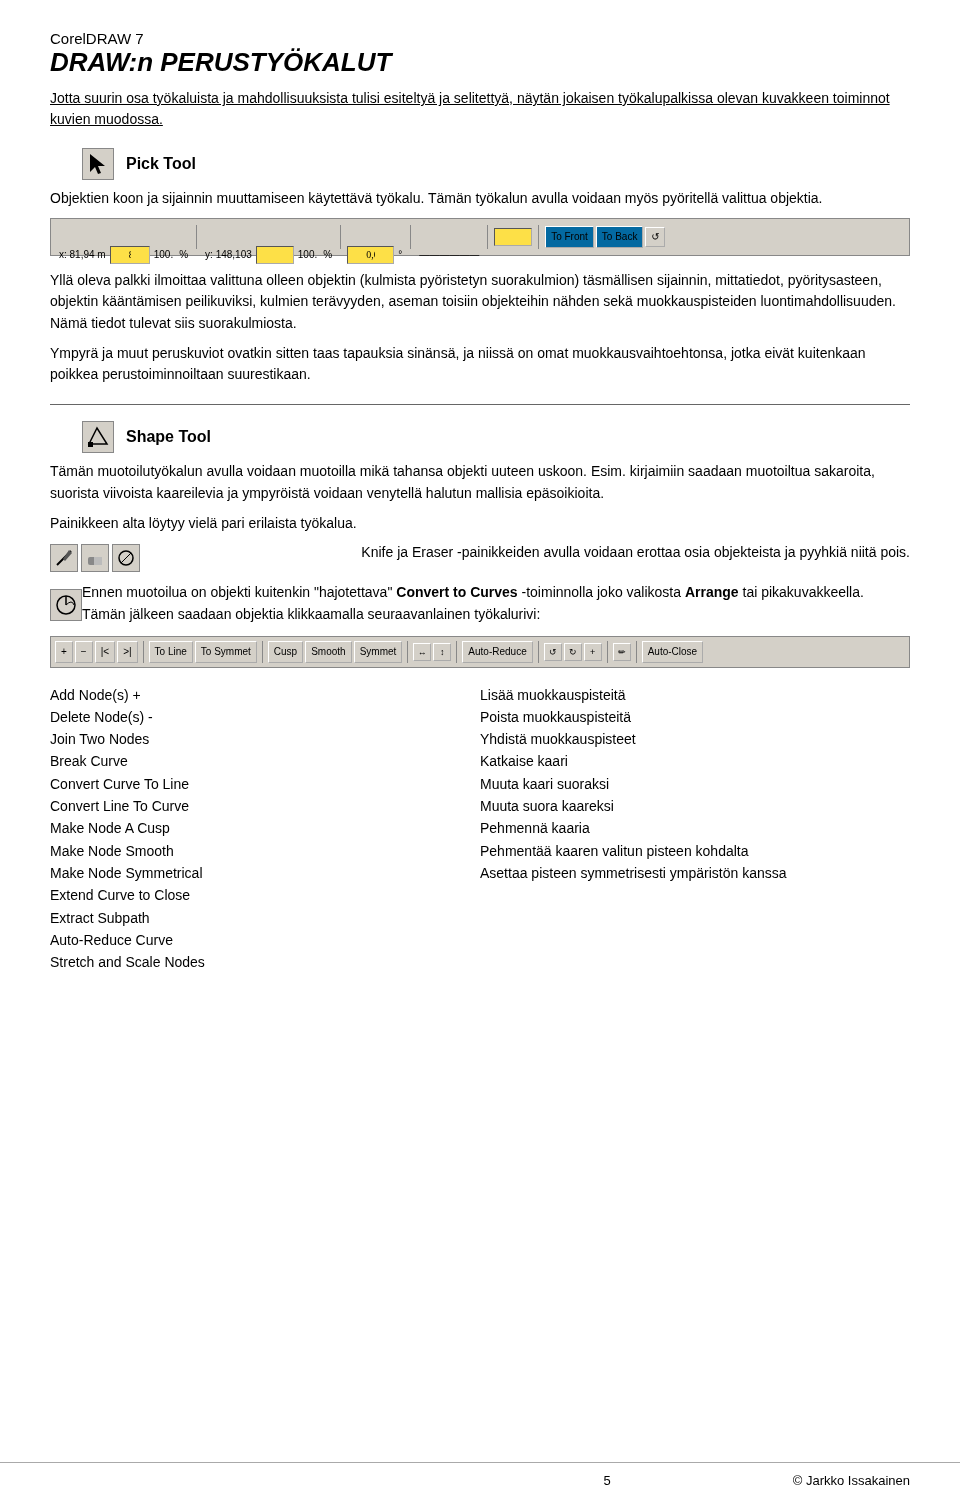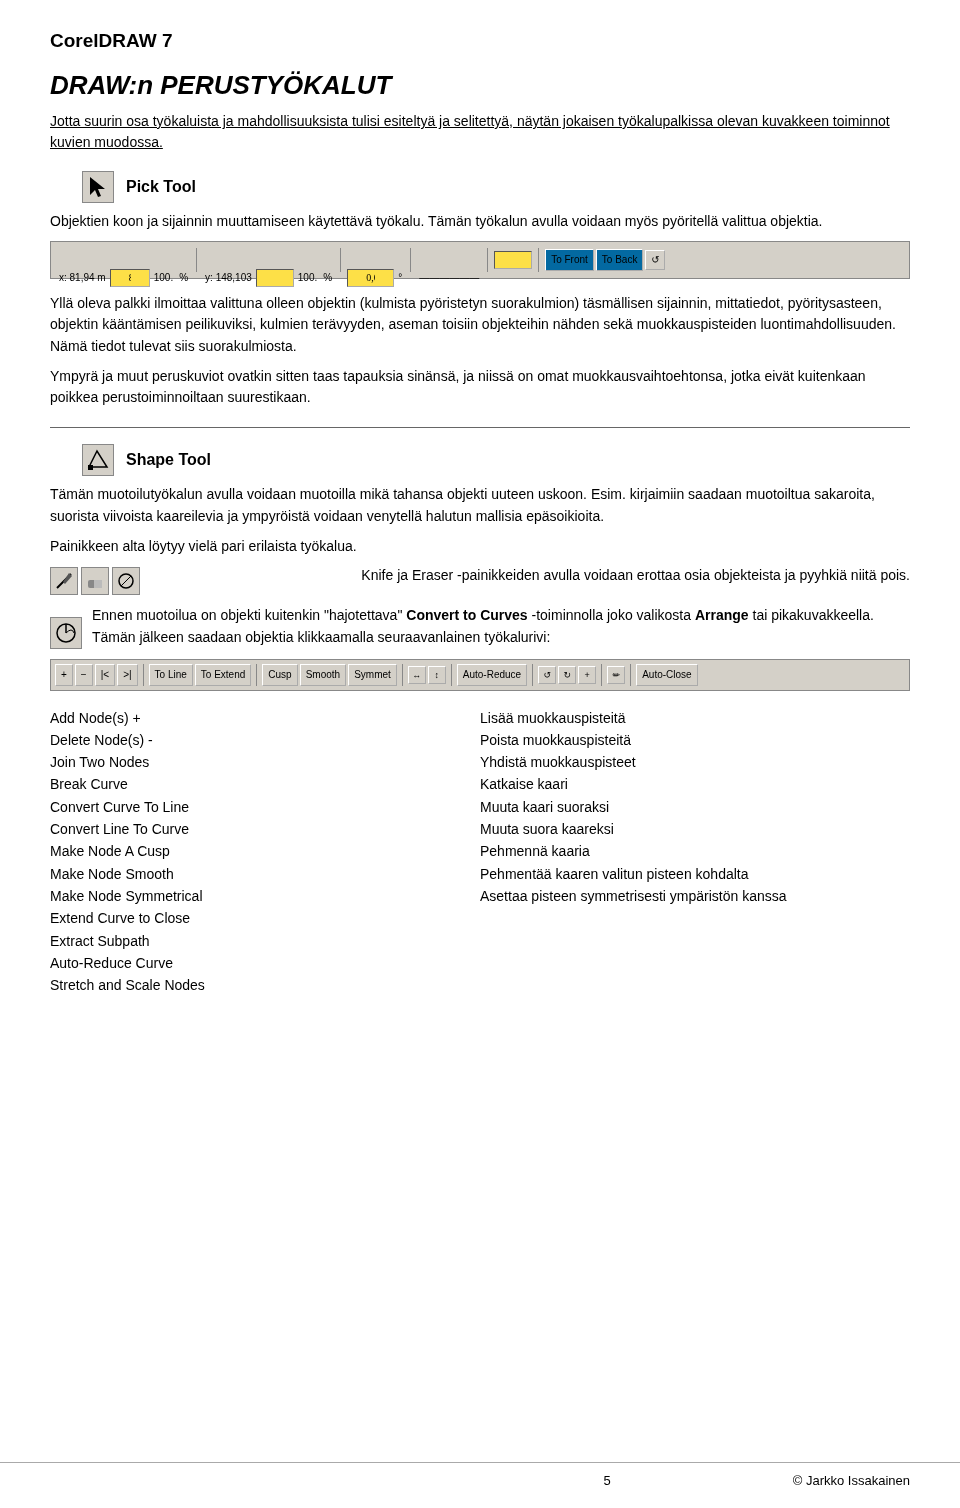--- a/index.html
+++ b/index.html
@@ -10,23 +10,22 @@
       color: #000;
       width: 960px;
       min-height: 1508px;
       position: relative;
     }
     .page {
       padding: 30px 50px 60px 50px;
       max-width: 960px;
     }
     .app-title {
-      font-size: 19px;
-      font-weight: bold;
-      margin-bottom: 18px;
+      font-size: 15px;
+      font-weight: normal;
     }
     h1.main-title {
       font-size: 26px;
       font-weight: bold;
       margin-bottom: 10px;
       font-style: italic;
     }
     .intro-text {
       font-size: 14px;
       margin-bottom: 18px;
@@ -163,22 +162,21 @@
       text-align: right;
     }
     .knife-text {
       flex: 1;
       font-size: 14px;
       line-height: 1.5;
     }
     
     .convert-section {
       display: flex;
-      align-items: flex-end;
-      gap: 10px;
+      align-items: center;
     }
     .convert-text {
       flex: 1;
       font-size: 14px;
       line-height: 1.55;
     }
     
     .node-toolbar {
       border: 1px solid #888;
       background: #d4d0c8;
@@ -372,21 +370,21 @@
       </p>
     </div>
 
     <div class="node-toolbar">
       <button class="ntb-btn">+</button>
       <button class="ntb-btn">−</button>
       <button class="ntb-btn">|&lt;</button>
       <button class="ntb-btn">&gt;|</button>
       <div class="ntb-sep"></div>
       <button class="ntb-btn">To Line</button>
-      <button class="ntb-btn">To Extend</button>
+      <button class="ntb-btn">To Symmet</button>
       <div class="ntb-sep"></div>
       <button class="ntb-btn">Cusp</button>
       <button class="ntb-btn">Smooth</button>
       <button class="ntb-btn">Symmet</button>
       <div class="ntb-sep"></div>
       <div class="ntb-icon">↔</div>
       <div class="ntb-icon">↕</div>
       <div class="ntb-sep"></div>
       <button class="ntb-btn">Auto-Reduce</button>
       <div class="ntb-sep"></div>

